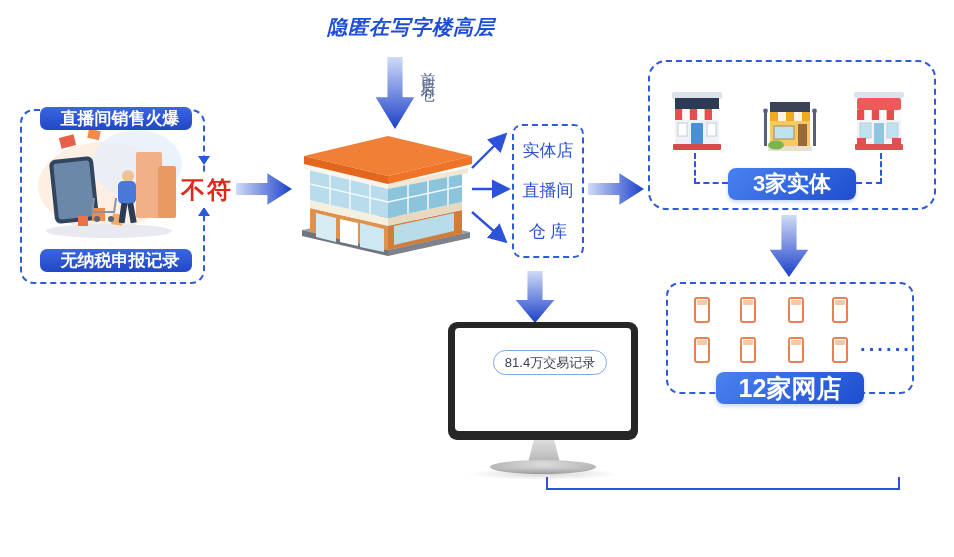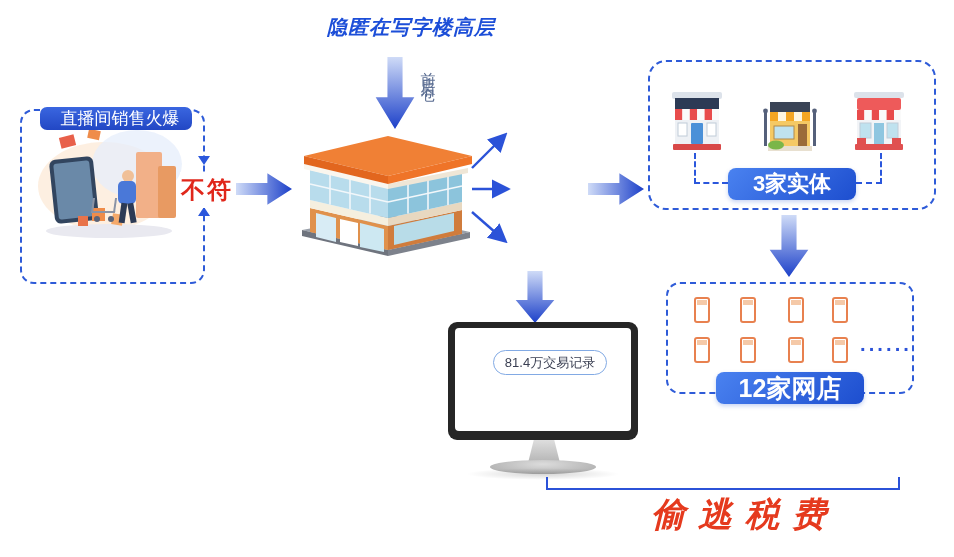--- a/index.html
+++ b/index.html
@@ -26,21 +26,21 @@
   .vtext {
     position:absolute; left:418px; top:60px; writing-mode:vertical-rl;
     font-size:15px; color:#5a6d92; letter-spacing:5px; height:80px;
   }
   
   .left-box {
     position:absolute; left:20px; top:109px; width:185px; height:175px;
     border:2px dashed #2e5bd8; border-radius:14px;
   }
   .pill {
-    position:absolute; height:23px; border-radius:7px; color:#fff; font-weight:normal;
+    position:absolute; height:23px; border-radius:7px; color:#fff; font-weight:bold;
     display:flex; align-items:center; justify-content:center;
     background:linear-gradient(180deg,#3a66e0,#2247c4);
     padding-left:8px;
   }
   .pill-top    { left:40px; top:107px; width:152px; font-size:17px; }
   .pill-bottom { left:40px; top:249px; width:152px; font-size:17px; }
   .mismatch {
     position:absolute; left:180px; top:172px; width:54px; padding:2px 0; background:#fff;
     color:#e0271b; font-size:24px; font-weight:bold; text-align:center; letter-spacing:2px; z-index:3;
   }
@@ -151,20 +151,21 @@
     <span class="tag2"></span>
     <span class="head"></span>
     <span class="body"></span>
     <span class="leg1"></span>
     <span class="leg2"></span>
     <span class="cart"></span>
     <span class="wheel1"></span>
     <span class="wheel2"></span>
   </div>
   <div class="pill pill-top">直播间销售火爆</div>
+  <div class="pill pill-bottom">无纳税申报记录</div>
   <span class="tri tri-down"></span>
   <span class="tri tri-up"></span>
   <div class="mismatch">不符</div>
 
   <div class="arrow-right a-left"></div>
 
   <svg style="position:absolute;left:292px;top:126px;" width="182" height="130" viewBox="0 0 182 130">
     <polygon points="10,104 96,124 178,106 96,88" fill="#9aa0aa"></polygon>
     <polygon points="10,104 96,124 96,130 10,110" fill="#6f747e"></polygon>
     <polygon points="96,124 178,106 178,112 96,130" fill="#7d828c"></polygon>
@@ -199,20 +200,25 @@
     <defs>
       <marker id="ah" markerWidth="8" markerHeight="8" refX="6" refY="4" orient="auto">
         <path d="M0,0 L8,4 L0,8 Z" fill="#2b52d8"></path>
       </marker>
     </defs>
     <line x1="4" y1="42" x2="36" y2="10" stroke="#2b52d8" stroke-width="2.4" marker-end="url(#ah)"></line>
     <line x1="4" y1="63" x2="38" y2="63" stroke="#2b52d8" stroke-width="2.4" marker-end="url(#ah)"></line>
     <line x1="4" y1="86" x2="36" y2="114" stroke="#2b52d8" stroke-width="2.4" marker-end="url(#ah)"></line>
   </svg>
 
+  <div class="channels">
+    <div class="ch">实体店</div>
+    <div class="ch">直播间</div>
+    <div class="ch">仓 库</div>
+  </div>
 
   <div class="arrow-right a-mid"></div>
 
   <div class="pbox"></div>
 
   <svg class="store" style="left:668px;top:90px;" width="58" height="62" viewBox="0 0 58 62">
     <rect x="4" y="2" width="50" height="7" rx="2" fill="#dce2ea"></rect>
     <rect x="7" y="8" width="44" height="11" fill="#2c3a55"></rect>
     <g>
       <rect x="7" y="19" width="7.4" height="11" fill="#e84c4c"></rect>
@@ -316,15 +322,14 @@
   <div class="monitor">
     <div class="screen">
       <div class="bubble bub1">81.4万交易记录</div>
     </div>
   </div>
   <div class="stand"></div>
   <div class="base"></div>
   <div class="mshadow"></div>
 
   <div class="bracket"></div>
-  <div class="conclusion">偷逃税费</div>
 
 </div>
 
 </body></html>

